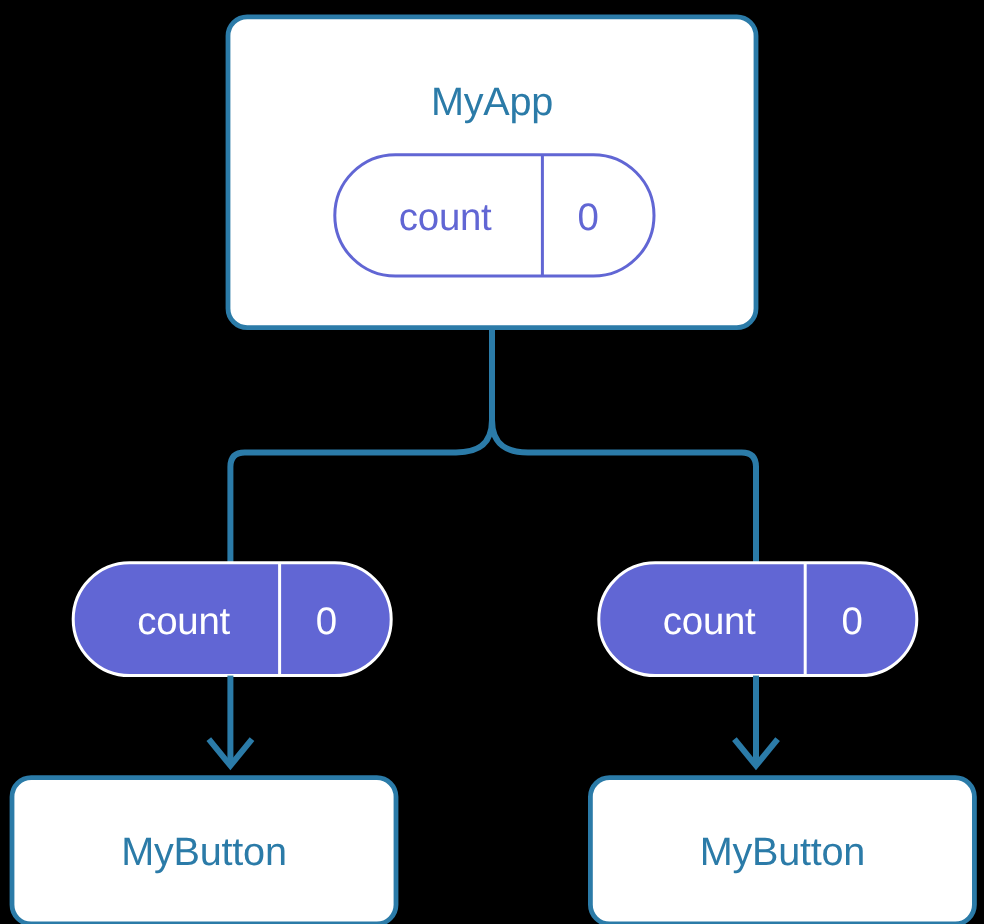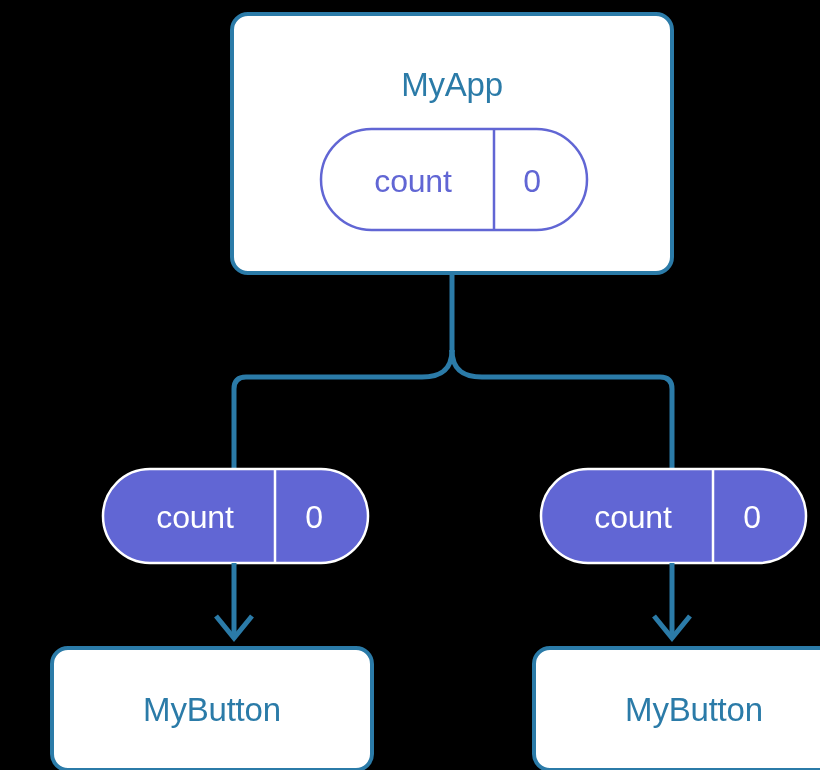--- a/index.html
+++ b/index.html
@@ -11,21 +11,20 @@
     width: 820px;
     height: 770px;
     overflow: hidden;
     font-family: "Liberation Sans", sans-serif;
   }
   #diagram-root {
     position: relative;
     width: 720px;
     height: 770px;
     background: #000000;
-    margin-left: 42px;
   }
   svg#tree-svg {
     display: block;
     width: 820px;
     height: 770px;
   }
   .node-label {
     font-family: "Liberation Sans", sans-serif;
     font-size: 33px;
     letter-spacing: -0.2px;

